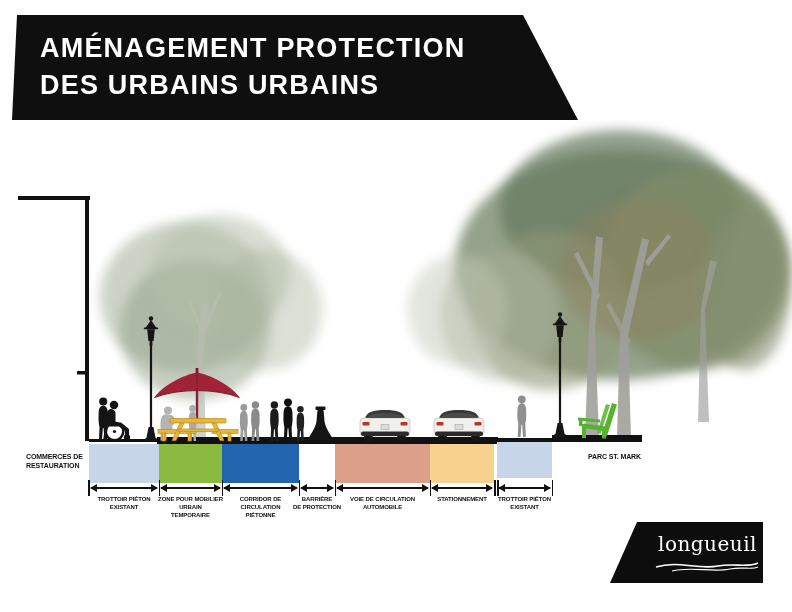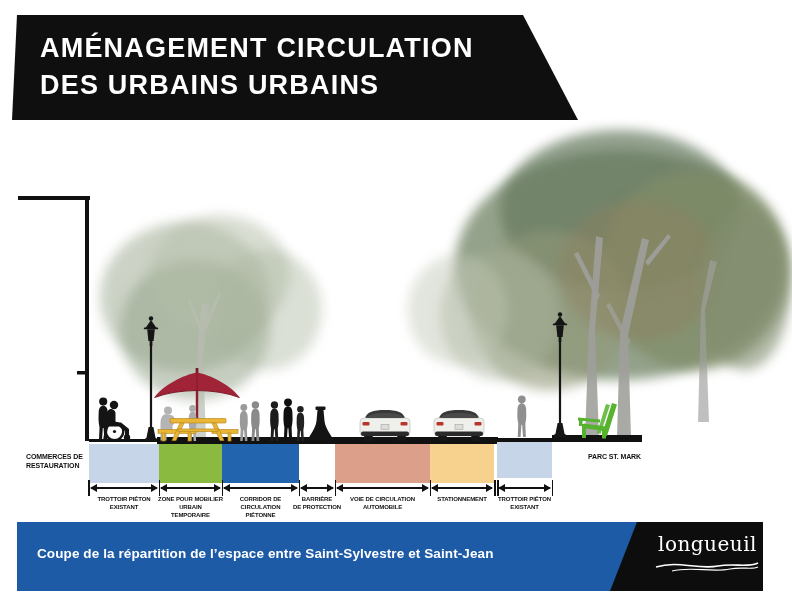--- a/index.html
+++ b/index.html
@@ -9,21 +9,21 @@
   .banner{position:absolute;left:12px;top:15px;width:566px;height:105px;
           clip-path:polygon(5px 0,511px 0,566px 105px,0 105px);
           color:#fff;}
   .banner .t{position:absolute;left:28px;font-weight:bold;font-size:27px;
              letter-spacing:1.2px;white-space:nowrap;}
   .banner .t1{top:18px;} .banner .t2{top:55px;}
   
   .footer-bar{position:absolute;left:17px;top:522px;width:633px;height:69px;}
   .footer-caption{position:absolute;left:20px;top:24px;color:#fff;font-weight:bold;
                   font-size:13.5px;letter-spacing:.1px;white-space:nowrap;}
-  .logo-plate{position:absolute;left:610px;top:522px;width:153px;height:69px;
+  .logo-plate{position:absolute;left:610px;top:522px;width:153px;height:61px;
               clip-path:polygon(27px 0,100% 0,100% 100%,0 100%);}
   .logo-text{position:absolute;left:48px;top:10px;color:#fff;font-family:"DejaVu Serif",serif;
              font-size:20px;letter-spacing:.5px;}
   .logo-swoosh{position:absolute;left:44px;top:36px;}
   
   .blob{position:absolute;border-radius:50%;filter:blur(6px);}
   
   .zone{position:absolute;top:444px;height:39px;}
   .zone7{top:442px;height:36px;}
   .tick{position:absolute;top:480px;width:1.5px;height:16px;background:#111;}
@@ -188,21 +188,21 @@
       <rect x="582" y="424" width="4" height="14"></rect>
       <rect x="602" y="429" width="4" height="9.5"></rect>
       <path d="M578,417.5 L600,419.5 L600,422.5 L578,420.5 Z"></path>
       <rect x="579" y="420" width="3.5" height="6"></rect>
     </g>
 
     <path d="M382.5,451 L391,463 L386,463 L386,476 L379,476 L379,463 L374,463 Z" fill="#9b9b9b"></path>
   </svg>
 
   <div class="banner" style="background-color: rgb(15, 15, 15);">
-    <div class="t t1">AMÉNAGEMENT CIRCULATION</div>
+    <div class="t t1">AMÉNAGEMENT PROTECTION</div>
     <div class="t t2">DES URBAINS URBAINS</div>
   </div>
 
   <div class="zone" style="left: 89px; width: 70px; background-color: rgb(198, 213, 232);"></div>
   <div class="zone" style="left: 159px; width: 63px; background-color: rgb(139, 186, 65);"></div>
   <div class="zone" style="left: 222px; width: 77px; background-color: rgb(34, 100, 174);"></div>
   <div class="zone" style="left: 299px; width: 36px; background-color: rgb(255, 255, 255);"></div>
   <div class="zone" style="left: 335px; width: 95px; background-color: rgb(220, 159, 137);"></div>
   <div class="zone" style="left: 430px; width: 64px; background-color: rgb(246, 210, 142);"></div>
   <div class="zone zone7" style="left: 497px; width: 55px; background-color: rgb(198, 213, 232);"></div>
@@ -238,23 +238,20 @@
   <div class="zlabel" style="left:332px;width:101px;">VOIE DE CIRCULATION
 AUTOMOBILE</div>
   <div class="zlabel" style="left:422px;width:80px;">STATIONNEMENT</div>
   <div class="zlabel" style="left:489px;width:71px;">TROTTOIR PIÉTON
 EXISTANT</div>
 
   <div class="anno anno-left">COMMERCES DE
 RESTAURATION</div>
   <div class="anno anno-right">PARC ST. MARK</div>
 
-  <div class="footer-bar" style="background-color: rgb(30, 91, 166);">
-    <div class="footer-caption">Coupe de la répartition de l’espace entre Saint-Sylvestre et Saint-Jean</div>
-  </div>
   <div class="logo-plate" style="background-color: rgb(13, 13, 13);">
     <div class="logo-text">longueuil</div>
     <svg class="logo-swoosh" width="106" height="20" viewBox="0 0 106 20">
       <path d="M2,9 C24,2 44,12 64,8 C80,5 94,10 104,5" fill="none" stroke="#fff" stroke-width="1.6"></path>
       <path d="M18,13 C38,8 58,15 76,11 C88,8.5 98,12 104,9" fill="none" stroke="#fff" stroke-width="1.2"></path>
     </svg>
   </div>
 
 </div>
 

